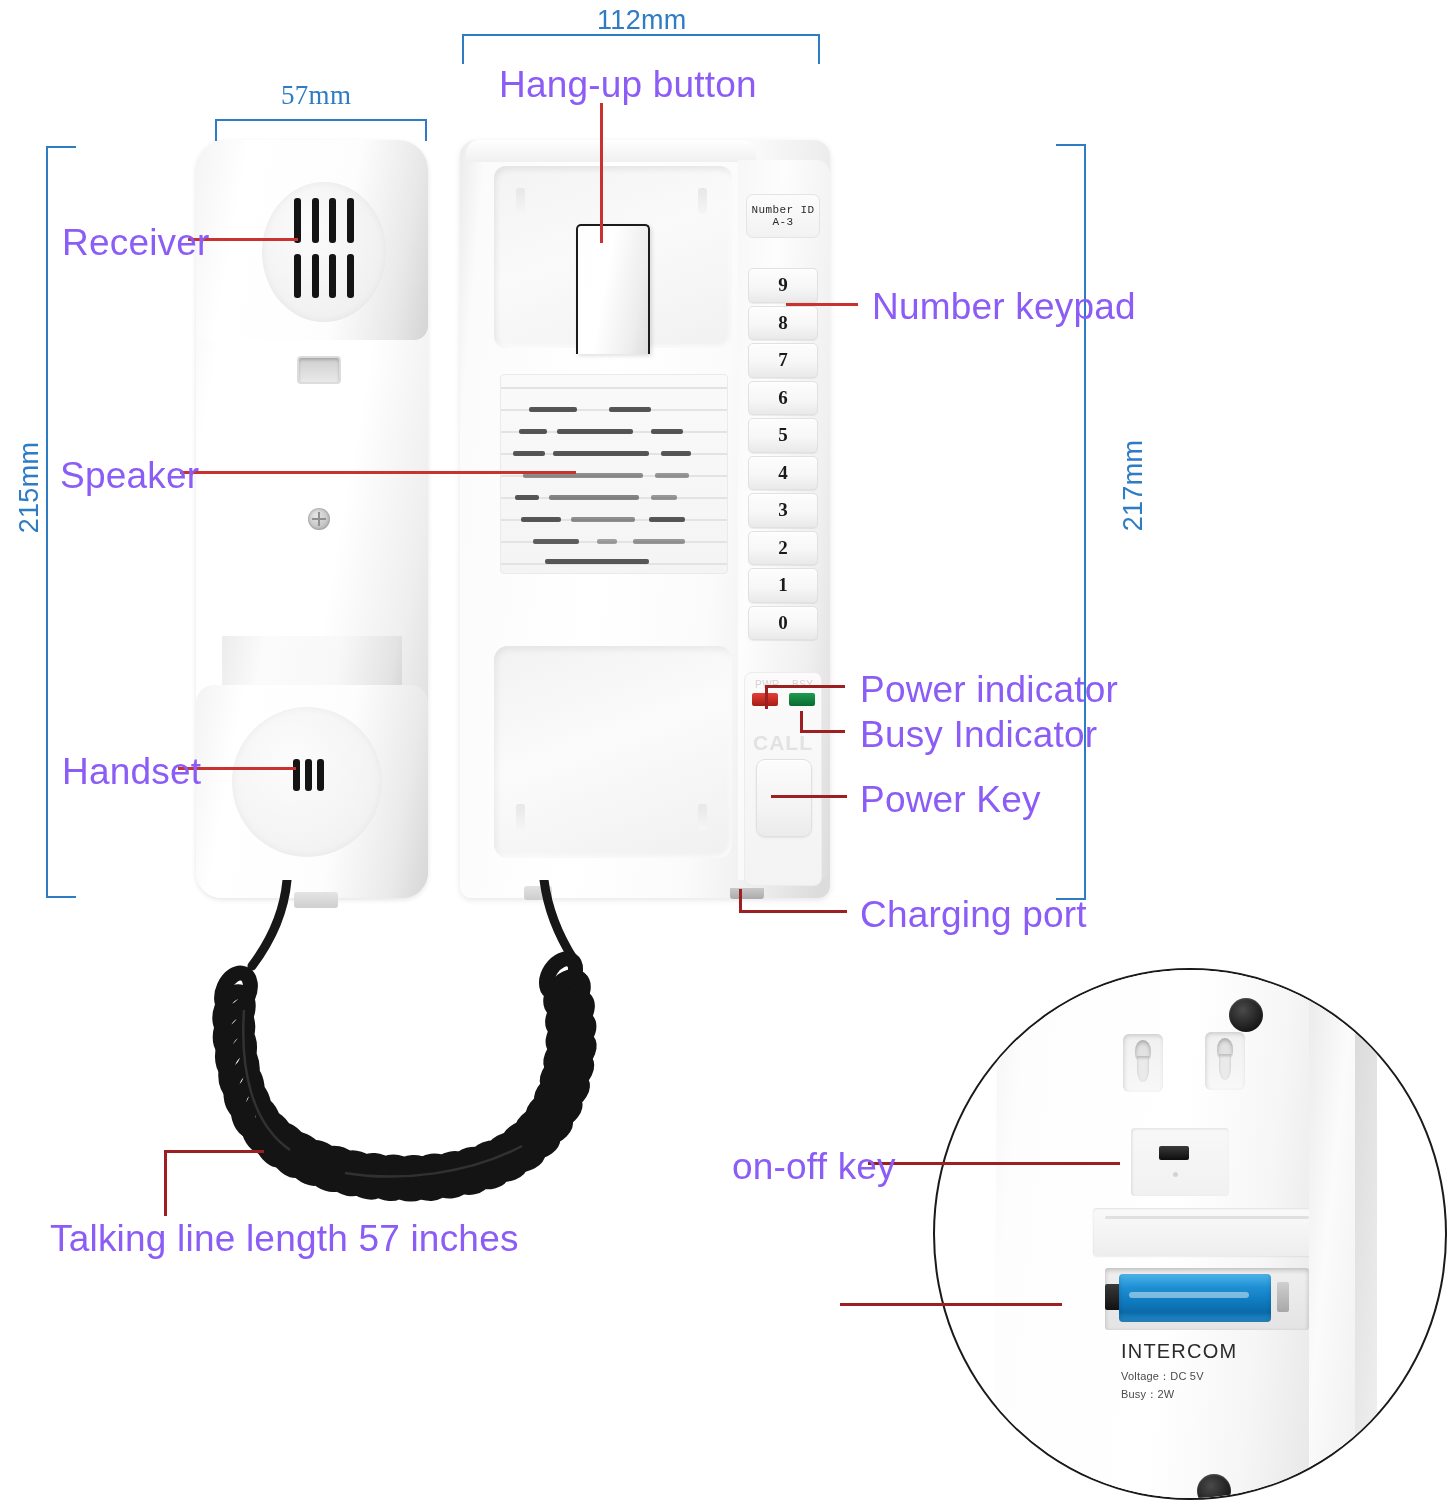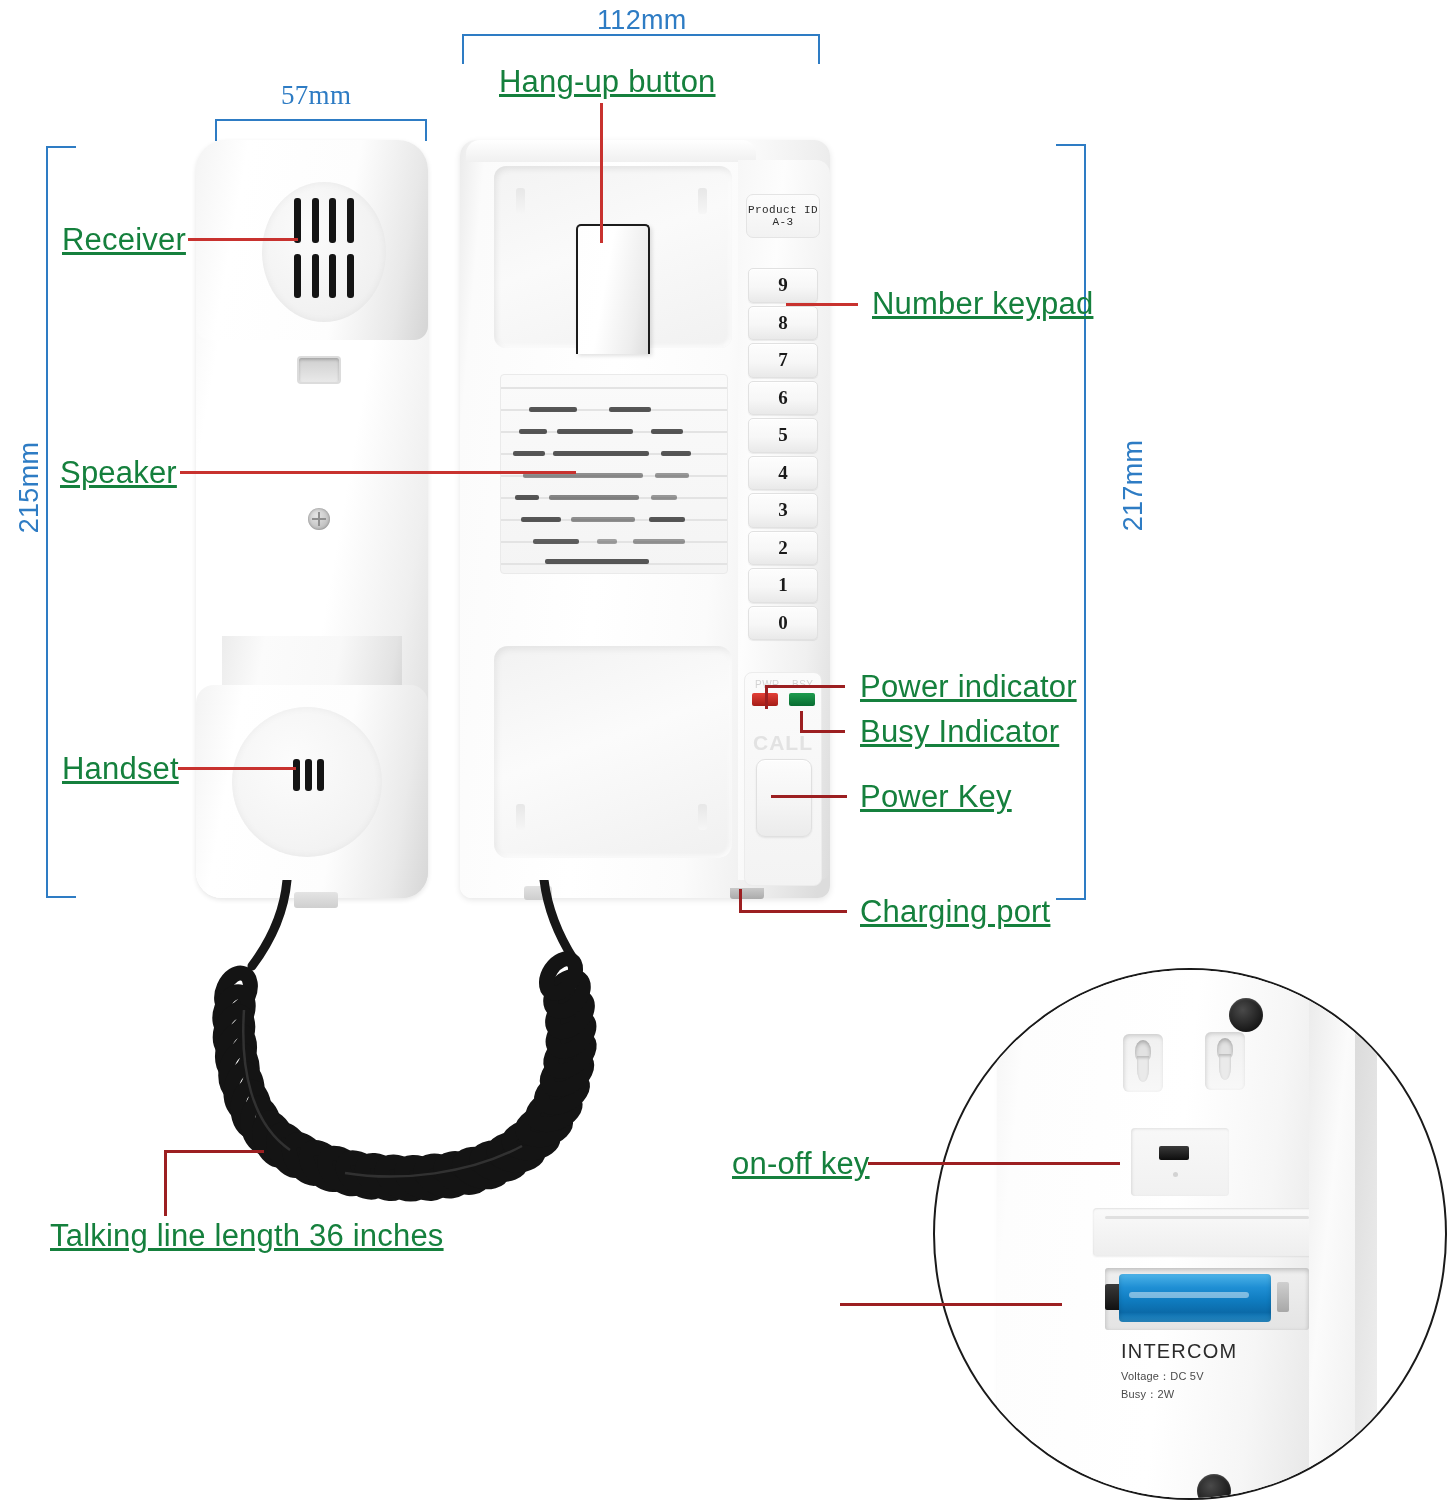--- a/index.html
+++ b/index.html
@@ -16,25 +16,24 @@
   .dim-label {
     position: absolute;
     color: #2e7cc4;
     font-size: 27px;
     letter-spacing: .3px;
     white-space: nowrap;
   }
   .dim-label.vert { transform-origin: 50% 50%; }
   .callout-text {
     position: absolute;
-    color: #15803d;
-    font-size: 31px;
+    color: #8b5cf6;
+    font-size: 37px;
     white-space: nowrap;
     letter-spacing: .2px;
-    text-decoration: underline;
   }
 
   
   .brk { position: absolute; }
   .brk i { position: absolute; background: #2e7cc4; display:block; }
 
   
   .lead { position: absolute; background: #c8322f; height: 3px; }
   .lead.v { width: 3px; height: auto; }
   .lead-dark { background: #9c1f21; }
@@ -450,21 +449,21 @@
 
     <div class="cradle-low">
       <div class="cradle-tab" style="left:22px; top:158px;"></div>
       <div class="cradle-tab" style="left:204px; top:158px;"></div>
     </div>
     <div class="bs-cord-stub"></div>
     <div class="chg-port"></div>
 
     <div class="key-col">
       <div class="pid-plate">
-        <div>Product ID</div>
+        <div>Number ID</div>
         <div>A-3</div>
       </div>
 
       <div class="keypad">
         <div class="key">9</div>
         <div class="key">8</div>
         <div class="key">7</div>
         <div class="key">6</div>
         <div class="key">5</div>
         <div class="key">4</div>
@@ -588,20 +587,20 @@
 
   <div class="lead lead-dark" style="left:771px; top:795px; width:76px;"></div>
   <div class="callout-text" style="left:860px; top:779px;">Power Key</div>
 
   <div class="lead v lead-dark" style="left:739px; top:889px; height:22px;"></div>
   <div class="lead lead-dark" style="left:739px; top:910px; width:108px;"></div>
   <div class="callout-text" style="left:860px; top:894px;">Charging port</div>
 
   <div class="lead lead-dark" style="left:164px; top:1150px; width:100px;"></div>
   <div class="lead v lead-dark" style="left:164px; top:1150px; height:66px;"></div>
-  <div class="callout-text" style="left:50px; top:1218px;">Talking line length 36 inches</div>
+  <div class="callout-text" style="left:50px; top:1218px;">Talking line length 57 inches</div>
 
   <div class="lead lead-dark" style="left:868px; top:1162px; width:252px;"></div>
   <div class="callout-text" style="left:732px; top:1146px;">on-off key</div>
 
   <div class="lead lead-dark" style="left:840px; top:1303px; width:222px;"></div>
 
 </div>
 
 </body></html>

